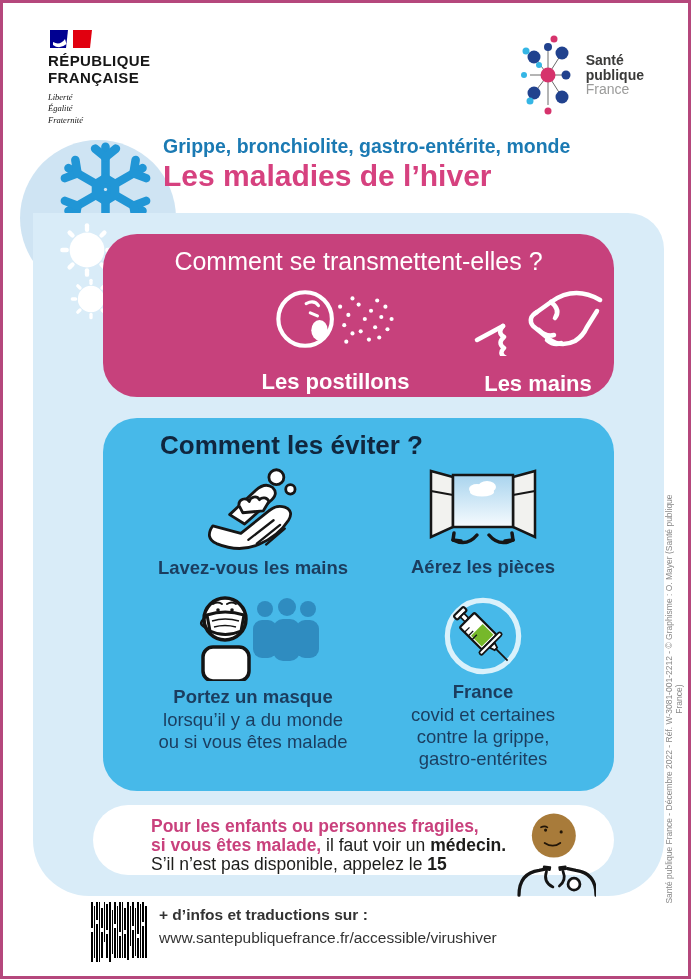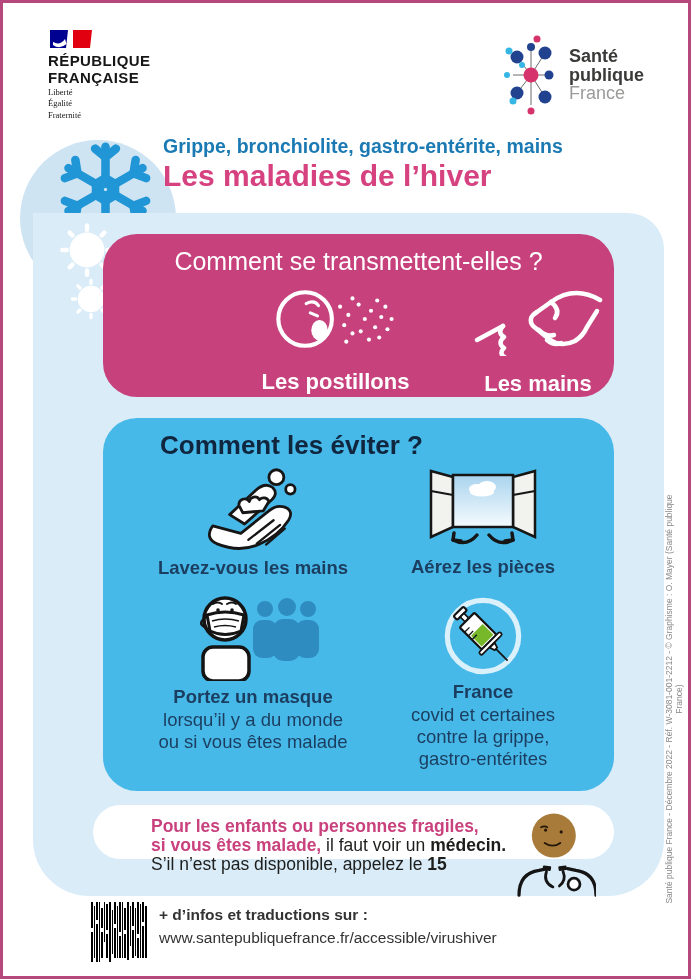--- a/index.html
+++ b/index.html
@@ -3,25 +3,25 @@
 <meta charset="utf-8">
 <style>
   html,body{margin:0;padding:0;background:#fff;}
   .poster{position:relative;width:691px;height:979px;box-sizing:border-box;
     border:3px solid #b5477c;background:#fff;overflow:hidden;
     font-family:"Liberation Sans",sans-serif;}
   
   .rf-logo{position:absolute;left:45px;top:24px;width:150px;}
   .rf-flag{display:block;width:46px;height:26px;}
   .rf-name{font-size:15px;font-weight:bold;color:#161616;line-height:1.12;letter-spacing:.4px;}
-  .rf-motto{font-family:"Liberation Serif",serif;
+  .rf-motto{margin-top:5px;font-family:"Liberation Serif",serif;font-style:italic;
     font-size:8.5px;color:#161616;line-height:1.35;}
   .spf-logo{position:absolute;right:44px;top:30px;display:flex;align-items:center;gap:7px;}
   .spf-dots{width:58px;height:84px;}
-  .spf-text{font-size:18px;line-height:1.05;font-weight:bold;color:#3a3a39;}
+  .spf-text{font-size:14px;line-height:1.05;font-weight:bold;color:#3a3a39;}
   .spf-text .fr{font-weight:normal;color:#9b9b9a;}
   
   .bg-circle{position:absolute;left:17px;top:137px;width:156px;height:156px;border-radius:50%;
     background:#cfe4f3;}
   .snowflake{position:absolute;left:55px;top:138px;width:95px;height:97px;}
   .subtitle{position:absolute;left:160px;top:132px;font-size:19.5px;font-weight:bold;color:#1b7ab3;}
   .main-title{position:absolute;left:160px;top:156px;font-size:30px;font-weight:bold;color:#d6417f;}
   
   .panel{position:absolute;left:30px;top:210px;width:631px;height:683px;background:#d9ecf8;
     border-radius:0 36px 56px 56px;}
@@ -35,21 +35,21 @@
   .t-cell .icon{display:inline-block;}
   .t-label{margin-top:11px;font-size:22px;font-weight:bold;color:#fff;}
   
   .blue-card{position:absolute;left:100px;top:415px;width:511px;height:373px;background:#47b9e9;
     border-radius:34px;}
   .blue-heading{position:absolute;left:57px;top:12px;font-size:26px;font-weight:bold;color:#10263e;}
   .p-cell{position:absolute;width:280px;text-align:center;color:#1b3d5f;}
   .p-label{font-size:18.5px;font-weight:bold;line-height:24px;color:#1b3d5f;}
   .p-line{font-size:18.5px;line-height:22px;color:#1b3d5f;}
   
-  .advice{position:absolute;left:90px;top:802px;width:521px;height:54px;background:#fff;
+  .advice{position:absolute;left:90px;top:802px;width:521px;height:70px;background:#fff;
     border-radius:44px;}
   .advice-text{position:absolute;left:58px;top:12px;font-size:17.5px;line-height:19px;color:#1d1d1b;}
   .adv-pink{color:#c9417d;font-weight:bold;}
   .adv-bold{font-weight:bold;}
   .doctor{position:absolute;left:505px;top:805px;width:88px;height:90px;}
   
   .qr{position:absolute;left:88px;top:899px;width:56px;height:60px;}
   .footer-text{position:absolute;left:156px;top:900px;font-size:15.5px;line-height:1.5;color:#333;}
   .footer-text .b{font-weight:bold;}
   
@@ -120,21 +120,21 @@
         <line x1="50" y1="16" x2="61" y2="7"></line>
       </g>
       <use href="#sfarm" transform="rotate(60 50 50)"></use>
       <use href="#sfarm" transform="rotate(120 50 50)"></use>
       <use href="#sfarm" transform="rotate(180 50 50)"></use>
       <use href="#sfarm" transform="rotate(240 50 50)"></use>
       <use href="#sfarm" transform="rotate(300 50 50)"></use>
       <polygon points="50,38 60,44 60,56 50,62 40,56 40,44"></polygon>
     </g>
   </svg>
-  <div class="subtitle">Grippe, bronchiolite, gastro-entérite, mains</div>
+  <div class="subtitle">Grippe, bronchiolite, gastro-entérite, monde</div>
   <div class="main-title">Les maladies de l’hiver</div>
 
   <div class="panel"></div>
 
   <svg class="splat" style="left:55px;top:218px;width:58px;height:58px;" viewBox="0 0 40 40">
     <circle cx="20" cy="20" r="12" fill="#fff"></circle>
     <g stroke="#fff" stroke-width="3" stroke-linecap="round">
       <line x1="20" y1="3" x2="20" y2="6"></line>
         <line x1="20" y1="34" x2="20" y2="37"></line>
       <line x1="3" y1="20" x2="6" y2="20"></line>

